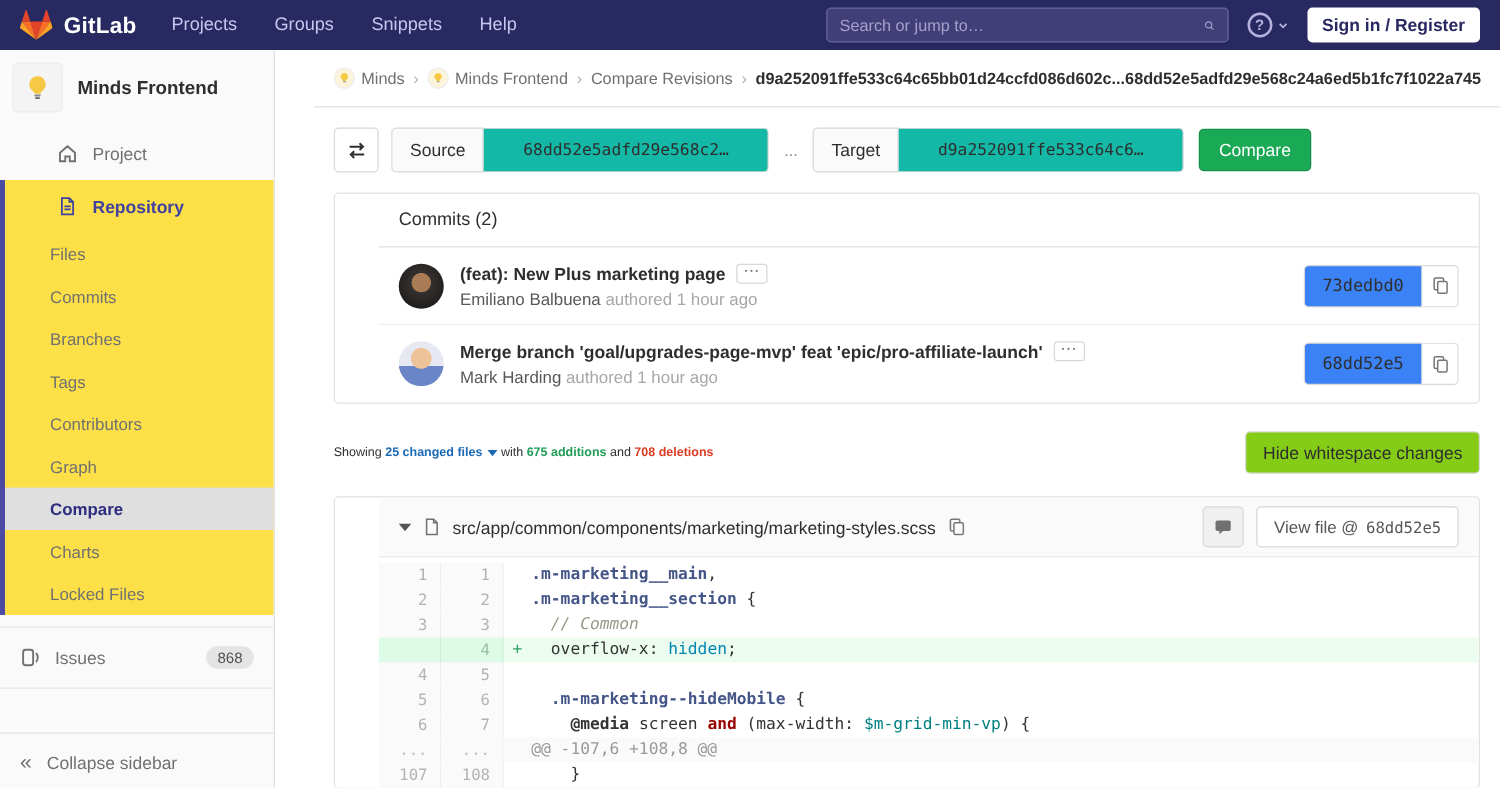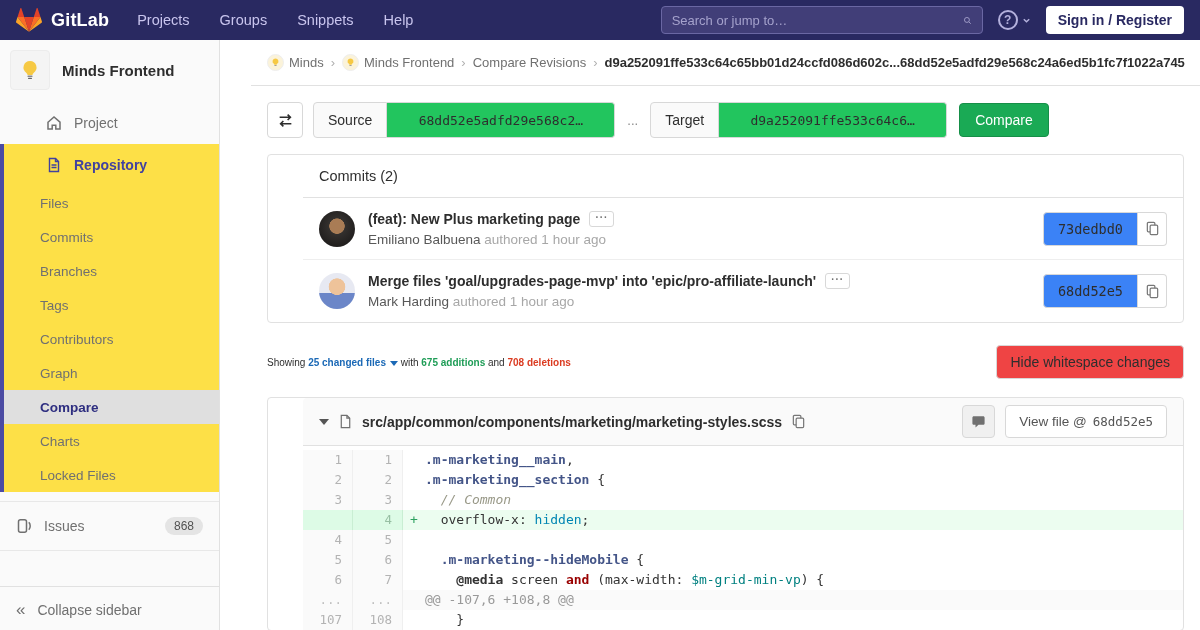--- a/index.html
+++ b/index.html
@@ -65,21 +65,21 @@
 
   .content { padding:12px 16px 0 16px; flex:1; overflow:hidden; }
 
   
   .compare-row { display:flex; align-items:center; gap:10px; margin:4px 0 16px 0; }
   .swap-btn { width:36px; height:36px; border:1px solid #d8d8d8; border-radius:4px; background:#fff;
               display:flex; align-items:center; justify-content:center; cursor:pointer; }
   .input-group { display:flex; height:36px; }
   .ig-label { background:#fafafa; border:1px solid #d8d8d8; border-radius:4px 0 0 4px; padding:0 14px;
               display:flex; align-items:center; font-size:14px; color:#2e2e2e; }
-  .ig-value { border:1px solid #d8d8d8; border-left:none; border-radius:0 4px 4px 0; background:#22c55e;
+  .ig-value { border:1px solid #d8d8d8; border-left:none; border-radius:0 4px 4px 0; background:#14b8a6;
               width:228px; display:flex; align-items:center; justify-content:center;
               font-family:"DejaVu Sans Mono","Liberation Mono",monospace; font-size:13px; color:#2e2e2e; cursor:pointer; }
   .dots-sep { color:#8a8a8a; font-size:13px; padding:0 2px; }
   .compare-btn { background:#1aaa55; border:1px solid #168f48; color:#fff; font-size:14px; padding:8px 15px;
                  border-radius:4px; cursor:pointer; font-family:inherit; margin-left:2px; }
 
   
   .panel { border:1px solid #e1e1e1; border-radius:4px;padding-left:35px; }
   .commits-panel { margin-bottom:22px; }
   .panel-header { padding:13px 16px; border-bottom:1px solid #e1e1e1; font-size:14.5px; color:#2e2e2e; }
@@ -105,34 +105,34 @@
 
   
   .summary-row { display:flex; align-items:center; margin:0 0 18px 0; }
   .summary-text { font-size:10px; color:#2e2e2e; }
   .files-link { color:#1b69b6; font-weight:bold; cursor:pointer; }
   .caret-down-blue { display:inline-block; width:0; height:0; border-left:4px solid transparent;
                      border-right:4px solid transparent; border-top:5px solid #1b69b6; margin-left:4px; }
   .additions { color:#1f9d57; font-weight:bold; }
   .deletions { color:#db3b21; font-weight:bold; }
   .summary-actions { margin-left:auto; display:flex; align-items:center; gap:10px; }
-  .btn-default { border:1px solid #d8d8d8; background:#ef4444; color:#2e2e2e; font-size:14px; padding:8px 13px;
+  .btn-default { border:1px solid #d8d8d8; background:#84cc16; color:#2e2e2e; font-size:14px; padding:8px 13px;
                  border-radius:4px; cursor:pointer; font-family:inherit; }
   .btn-group { display:flex; }
   .btn-group .btn-default { border-radius:0; border-left-width:0; }
   .btn-group .btn-default:first-child { border-radius:4px 0 0 4px; border-left-width:1px; }
   .btn-group .btn-default:last-child { border-radius:0 4px 4px 0; }
   .btn-default.active { background:#e4e4e4; }
 
   
   .diff-header { display:flex; align-items:center; padding:7px 16px; background:#fafafa;
                  border-bottom:1px solid #e1e1e1; gap:9px; border-radius:4px 4px 0 0; }
   .caret-down { width:0; height:0; border-left:5px solid transparent; border-right:5px solid transparent;
                 border-top:6px solid #555; cursor:pointer; }
-  .file-path { font-weight:bold; font-size:14px; color:#2e2e2e; }
+  .file-path { font-weight:normal; font-size:14px; color:#2e2e2e; }
   .diff-header-actions { margin-left:auto; display:flex; gap:10px; }
   .comment-btn { border:1px solid #d8d8d8; background:#f0f0f0; border-radius:4px; width:33px; height:33px;
                  display:flex; align-items:center; justify-content:center; cursor:pointer; }
   .viewfile-btn { border:1px solid #d8d8d8; background:#fff; border-radius:4px; height:33px; padding:0 13px;
                   display:flex; align-items:center; gap:6px; font-size:13.5px; color:#555; cursor:pointer; }
   .viewfile-hash { font-family:"DejaVu Sans Mono","Liberation Mono",monospace; font-size:12.5px; color:#555; }
   .diff-table { font-family:"DejaVu Sans Mono","Liberation Mono",monospace; font-size:13px; padding-top:4px; }
   .diff-row { display:flex; height:20px; }
   .ln { width:50px; flex-shrink:0; text-align:right; padding-right:10px; color:#b3b3b3; font-size:12.5px;
         line-height:20px; background:#fafafa; border-right:1px solid #efefef; cursor:pointer; }
@@ -312,21 +312,21 @@
                     <rect x="5.5" y="4.5" width="8" height="10" rx="1.2"></rect>
                     <path d="M10.5 4.5V2.7c0-.7-.5-1.2-1.2-1.2H3.7c-.7 0-1.2.5-1.2 1.2v7.6c0 .7.5 1.2 1.2 1.2h1.8"></path>
                   </svg>
                 </button>
               </div>
             </div>
             <div class="commit-row">
               <div class="commit-avatar av-2"></div>
               <div class="commit-mid">
                 <div class="commit-title-row">
-                  <span class="commit-title">Merge files 'goal/upgrades-page-mvp' into 'epic/pro-affiliate-launch'</span>
+                  <span class="commit-title">Merge branch 'goal/upgrades-page-mvp' feat 'epic/pro-affiliate-launch'</span>
                   <button class="ellipsis-btn">···</button>
                 </div>
                 <div class="commit-meta"><span class="commit-author">Mark Harding</span> authored 1 hour ago</div>
               </div>
               <div class="commit-right">
                 <span class="hash-box">68dd52e5</span>
                 <button class="copy-btn">
                   <svg width="15" height="15" viewBox="0 0 16 16" fill="none" stroke="#777" stroke-width="1.3">
                     <rect x="5.5" y="4.5" width="8" height="10" rx="1.2"></rect>
                     <path d="M10.5 4.5V2.7c0-.7-.5-1.2-1.2-1.2H3.7c-.7 0-1.2.5-1.2 1.2v7.6c0 .7.5 1.2 1.2 1.2h1.8"></path>

